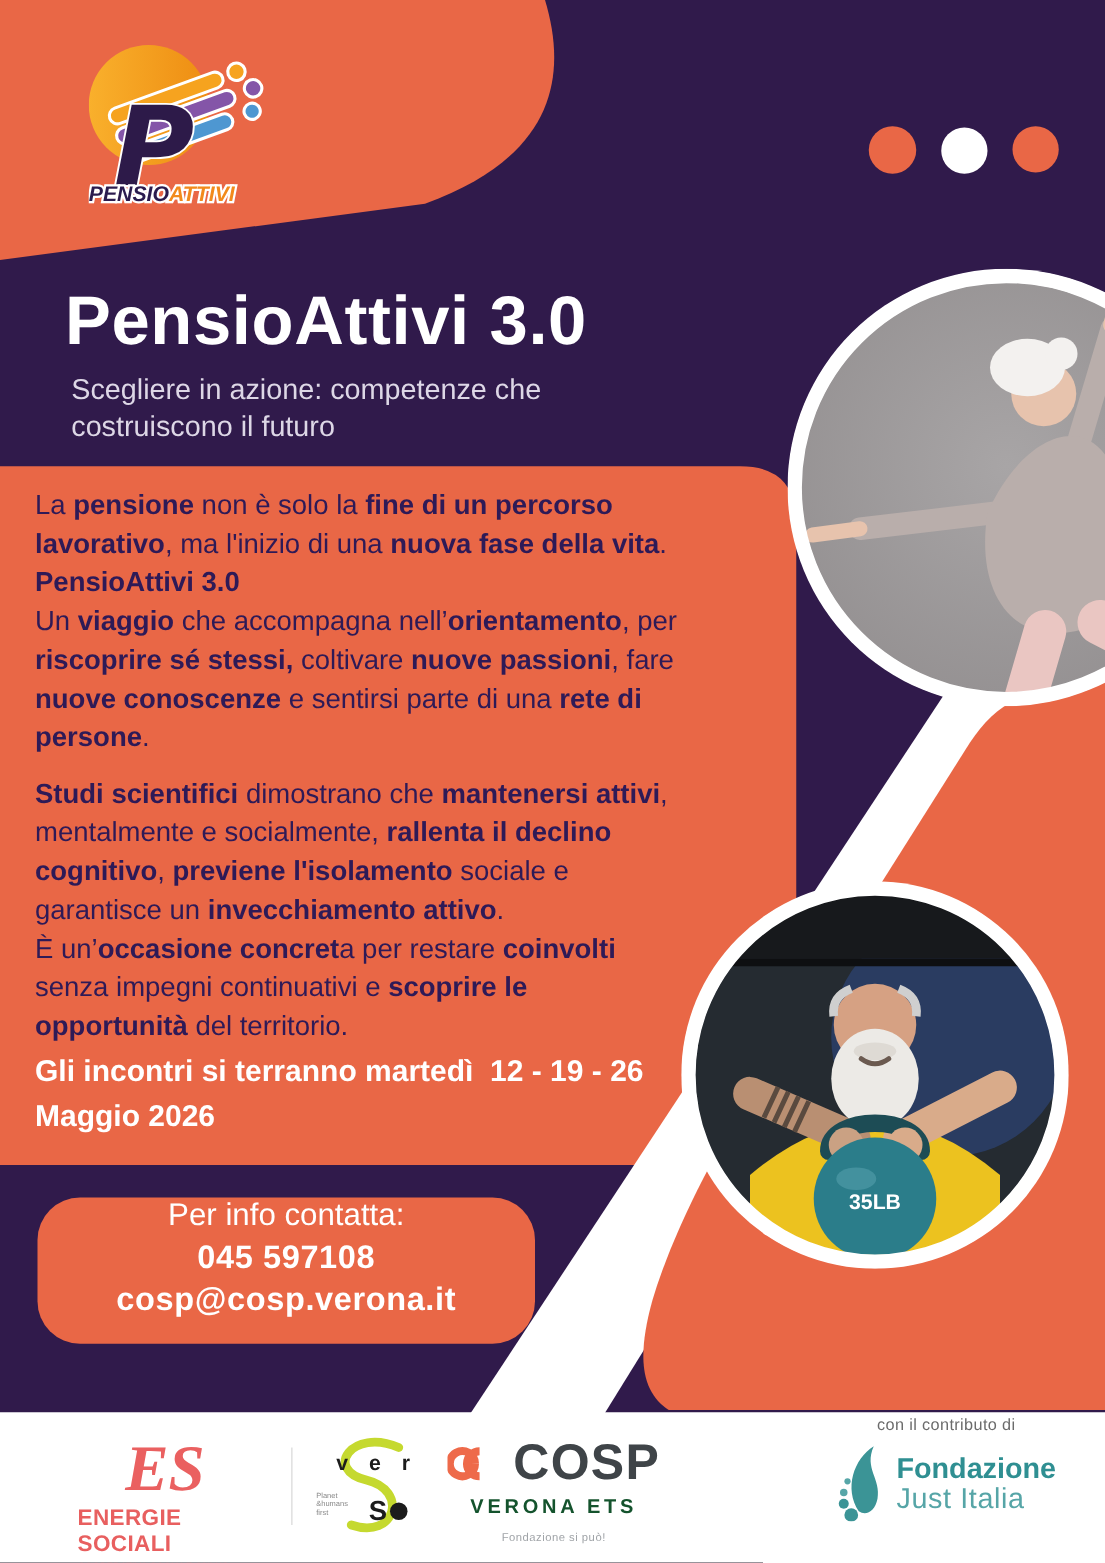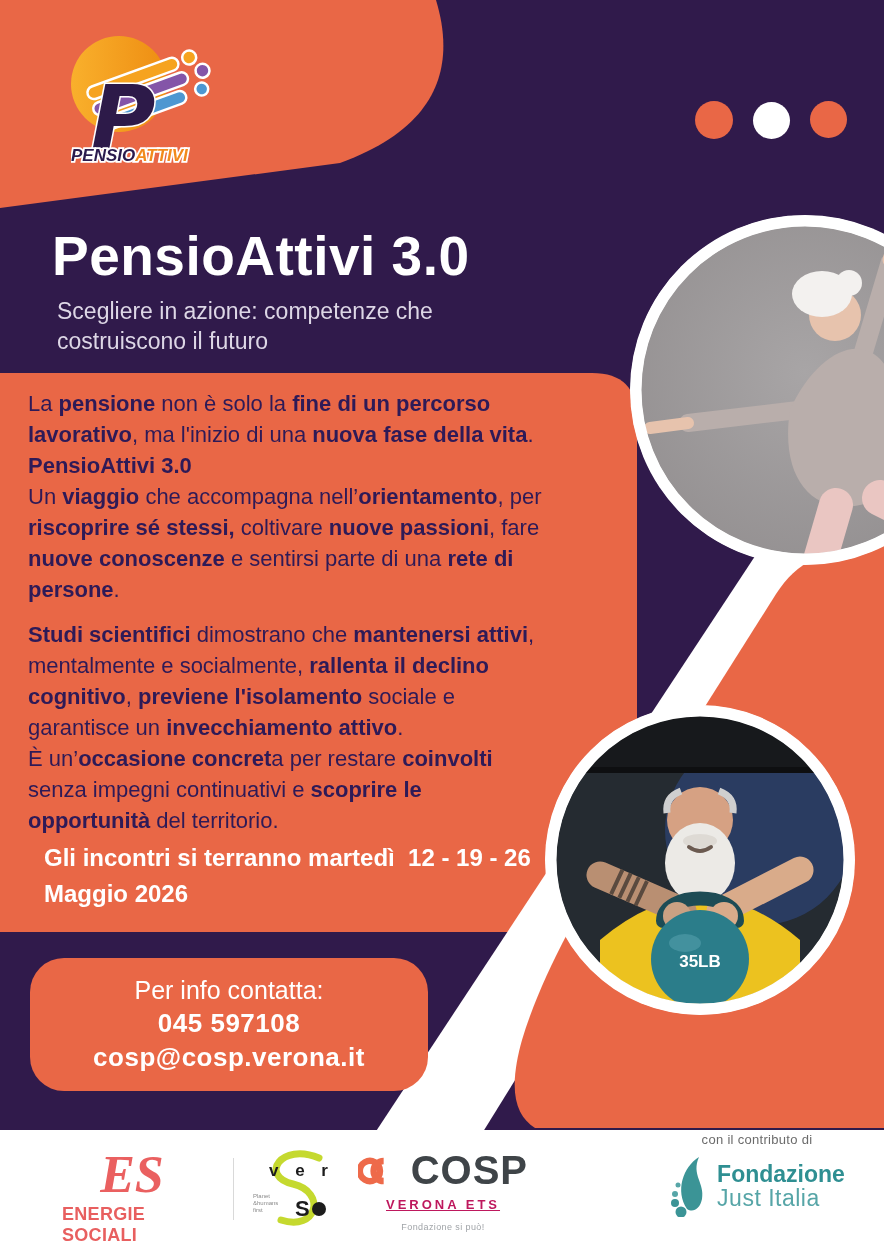--- a/index.html
+++ b/index.html
@@ -20,27 +20,27 @@
   }
   
   .copy{
     position:absolute;left:28px;top:388px;width:665px;
     font-size:22px;line-height:31px;color:#2e1a57;
   }
   .copy p{margin:0 0 14px 0;}
   .b{font-weight:700;}
   .schedule{
     position:absolute;left:28px;top:840px;width:660px;
-    font-size:24px;line-height:36px;font-weight:700;color:#fff;white-space:pre-wrap;margin-left:16px;
+    font-size:24px;line-height:36px;font-weight:700;color:#fff;white-space:pre-wrap;
   }
   
   .contact-box{
-    position:absolute;left:30px;top:958px;width:398px;height:133px;
+    position:absolute;left:30px;top:958px;width:398px;height:117px;
     background:#e96746;border-radius:34px;color:#fff;text-align:center;
-    display:flex;flex-direction:column;justify-content:center;gap:3px;
+    display:flex;flex-direction:column;gap:3px;
   }
   .contact-box .h{font-size:25px;font-weight:400;}
   .contact-box .v{font-size:26px;font-weight:700;letter-spacing:.5px;}
   
   .photo1{position:absolute;left:630px;top:215px;width:350px;height:350px;}
   .photo2{position:absolute;left:545px;top:705px;width:310px;height:310px;}
   
   .dot{position:absolute;border-radius:50%;}
   .dot1{left:695px;top:101px;width:38px;height:38px;background:#e96746;}
   .dot2{left:753px;top:102px;width:37px;height:37px;background:#fff;}
@@ -50,21 +50,21 @@
   
   .footer{position:absolute;left:0;top:1130px;width:884px;height:120px;background:#fff;}
   .es-block{position:absolute;left:62px;top:20px;width:140px;text-align:left;}
   .es-name{font-size:18px;font-weight:700;color:#e85f5f;letter-spacing:.3px;margin-top:2px;}
   .es-tag{font-size:7.5px;font-style:italic;color:#ec8080;letter-spacing:.2px;margin-top:2px;}
   .vdivider{position:absolute;left:233px;top:28px;width:1px;height:62px;background:#d9d9d9;}
   .verso-block{position:absolute;left:247px;top:16px;width:92px;height:94px;}
   .cosp-block{position:absolute;left:358px;top:18px;width:170px;text-align:center;}
   .cosp-row{display:flex;align-items:center;justify-content:center;gap:5px;}
   .cosp-name{font-size:40px;font-weight:700;color:#3f4448;letter-spacing:1px;}
-  .cosp-sub{font-size:13px;font-weight:700;color:#be185d;letter-spacing:3px;margin-top:4px;text-decoration:underline;}
+  .cosp-sub{font-size:16px;font-weight:700;color:#14532d;letter-spacing:3px;margin-top:4px;}
   .cosp-tag{font-size:9px;color:#a0a4a8;margin-top:10px;letter-spacing:.4px;}
   .fond-block{position:absolute;left:642px;top:2px;width:230px;text-align:center;}
   .contributo{font-size:13px;color:#6b6b6b;letter-spacing:.3px;}
   .fond-row{display:flex;align-items:center;justify-content:center;gap:8px;margin-top:8px;}
   .fond-text{text-align:left;line-height:24px;}
   .fond-1{font-size:23px;font-weight:700;color:#2f8f92;}
   .fond-2{font-size:23px;font-weight:400;color:#56a5a7;letter-spacing:.5px;}
 </style>
 </head>
 <body>

